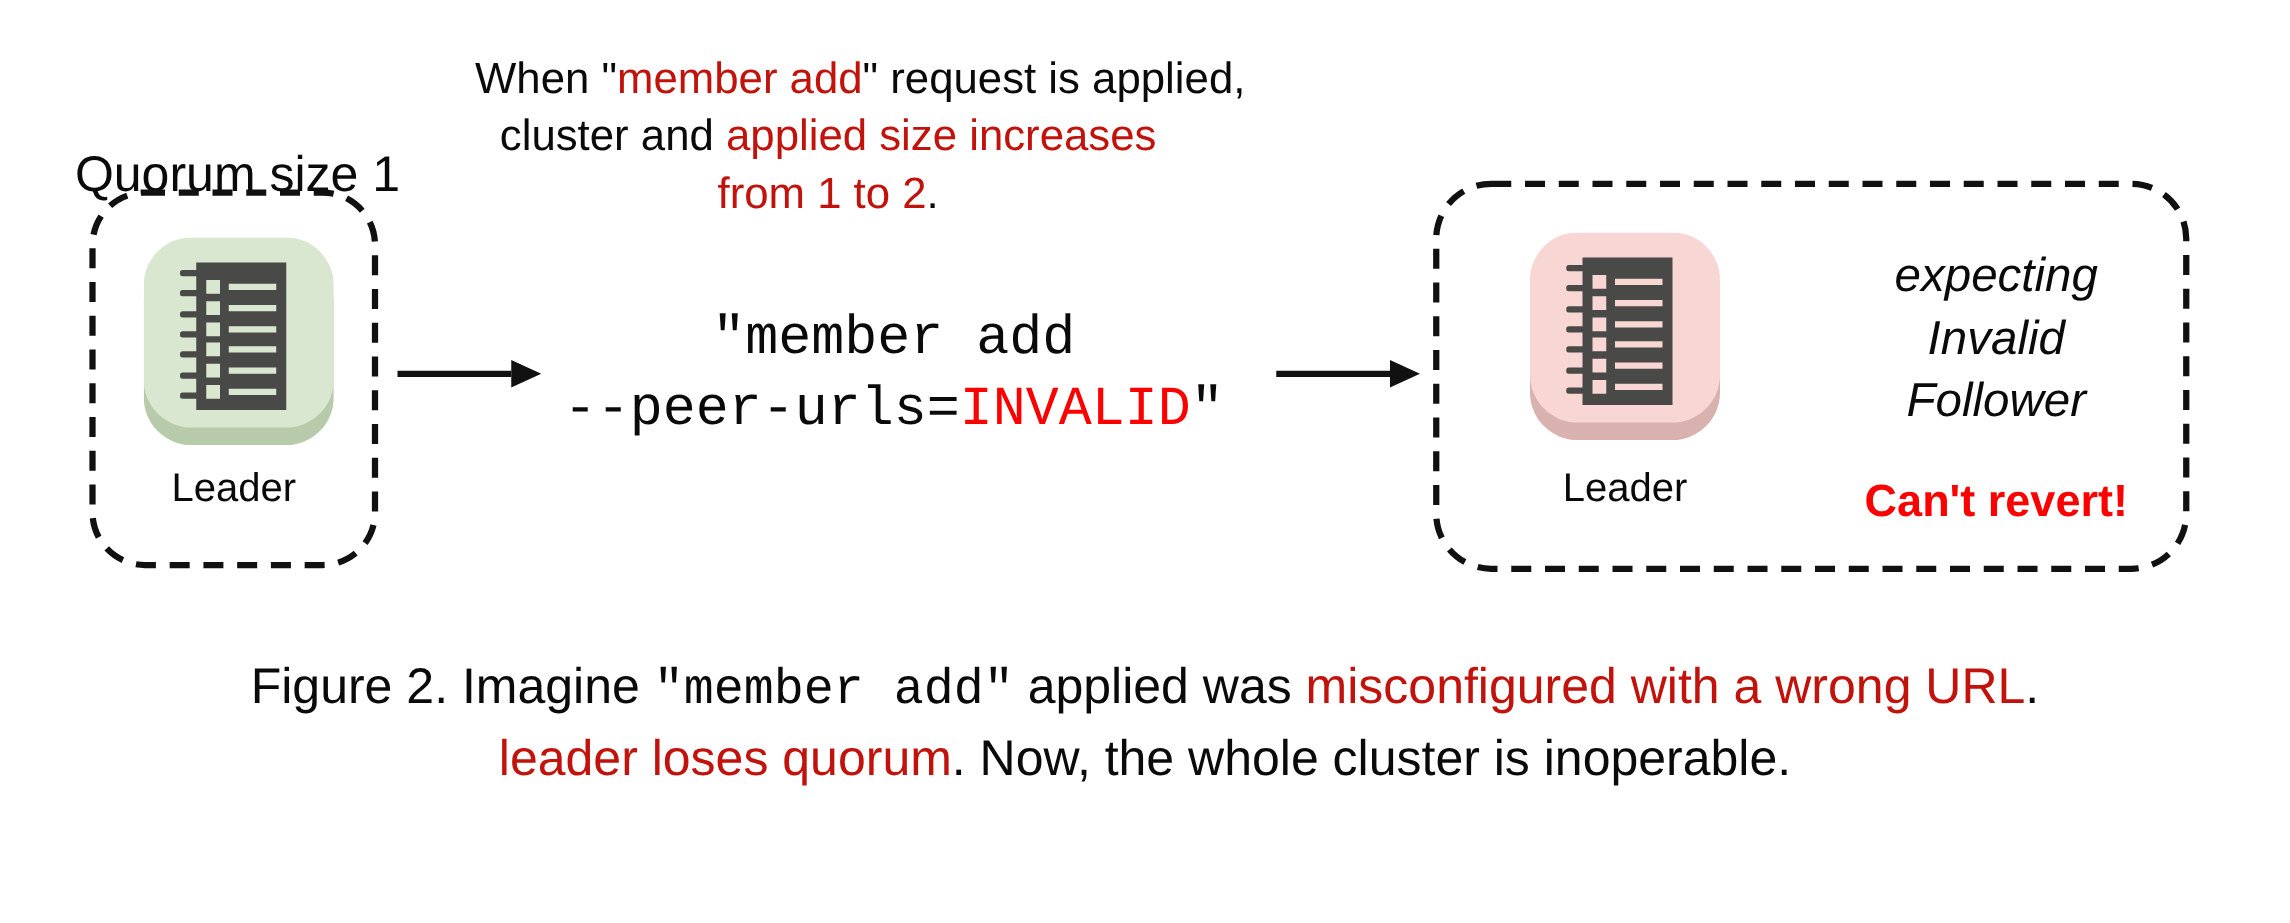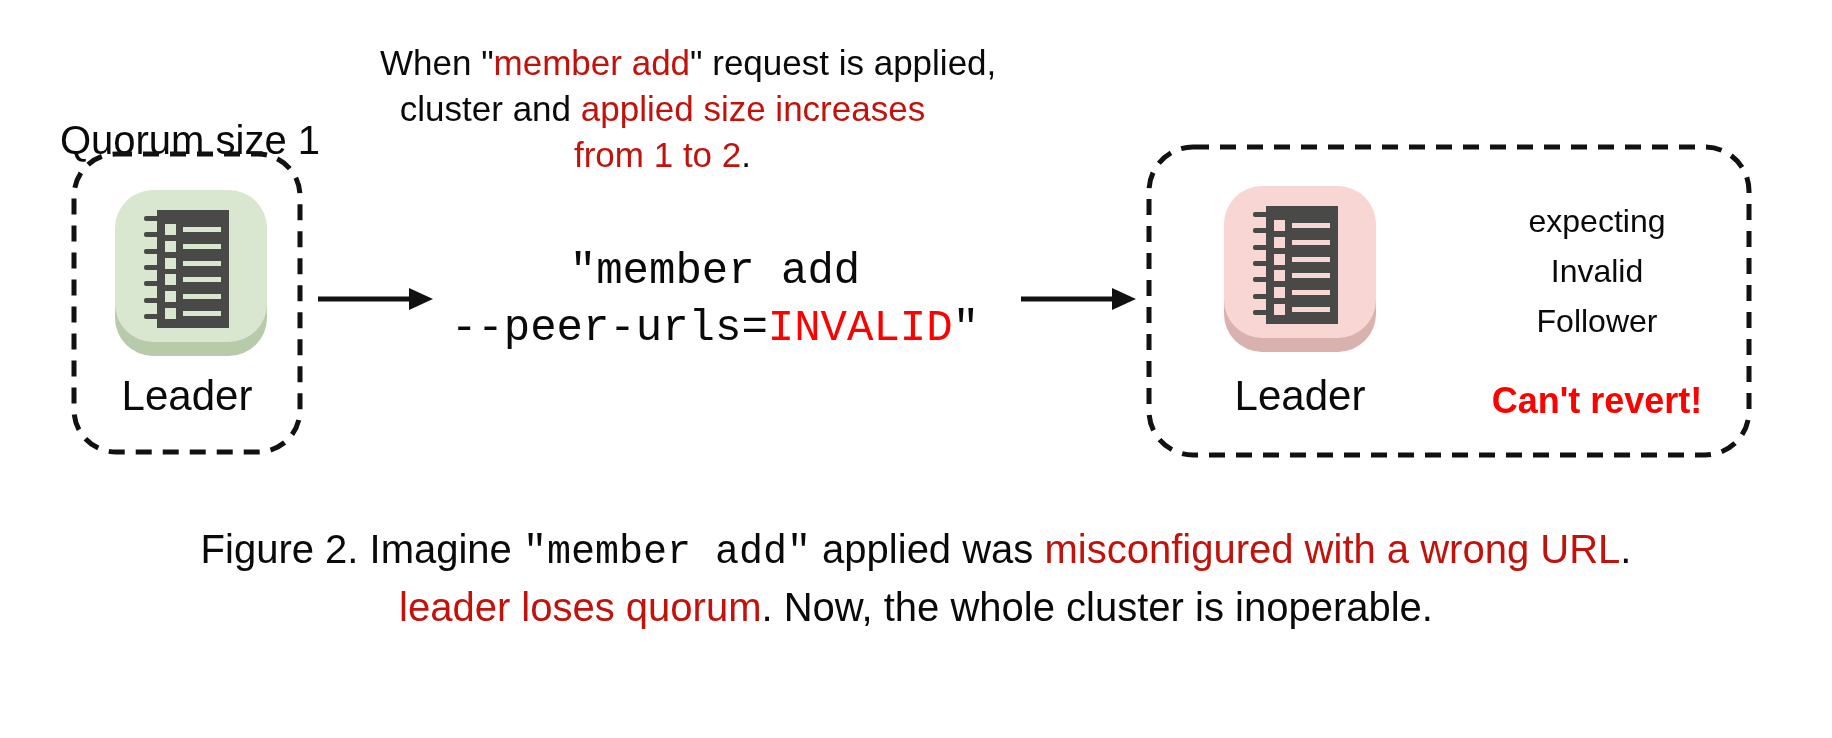--- a/index.html
+++ b/index.html
@@ -30,37 +30,38 @@
   .abs{position:absolute;}
   .center{text-align:center;}
 
   .cluster-title{
     font-size:40px;
     font-weight:400;
     letter-spacing:0px;
     white-space:nowrap;
   }
   .node-label{
-    font-size:42px;
+    font-size:32px;
     white-space:nowrap;
   }
   .note-text{
     font-size:35px;
     line-height:46px;
     white-space:nowrap;
   }
   .command-text{
     font-family:"Liberation Mono",monospace;
     font-size:44px;
     line-height:57px;
     white-space:nowrap;
   }
   .expectation-text{
-    font-size:32px;
+    font-size:38px;
     line-height:50px;
+    font-style:italic;
   }
   .warning-text{
     font-size:36px;
     font-weight:bold;
     color:var(--accent-bright-red);
     white-space:nowrap;
   }
   .caption-text{
     font-size:40px;
     line-height:55px;

